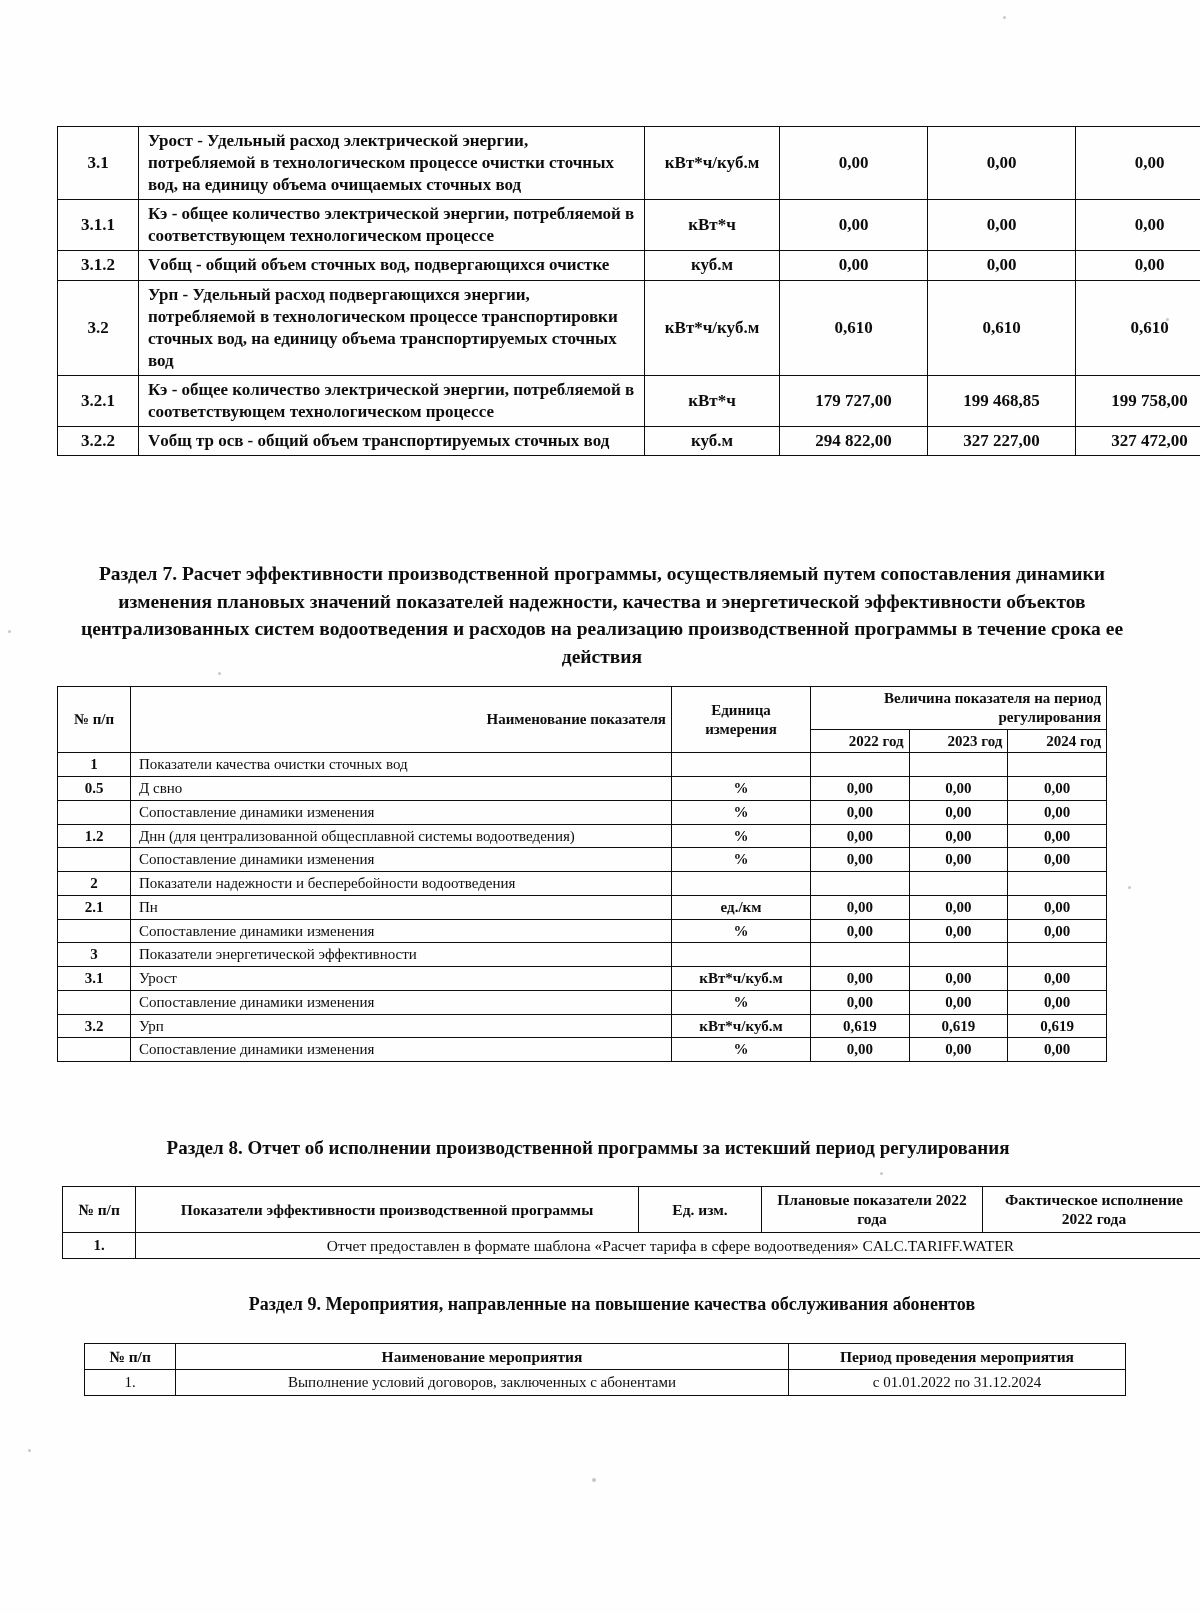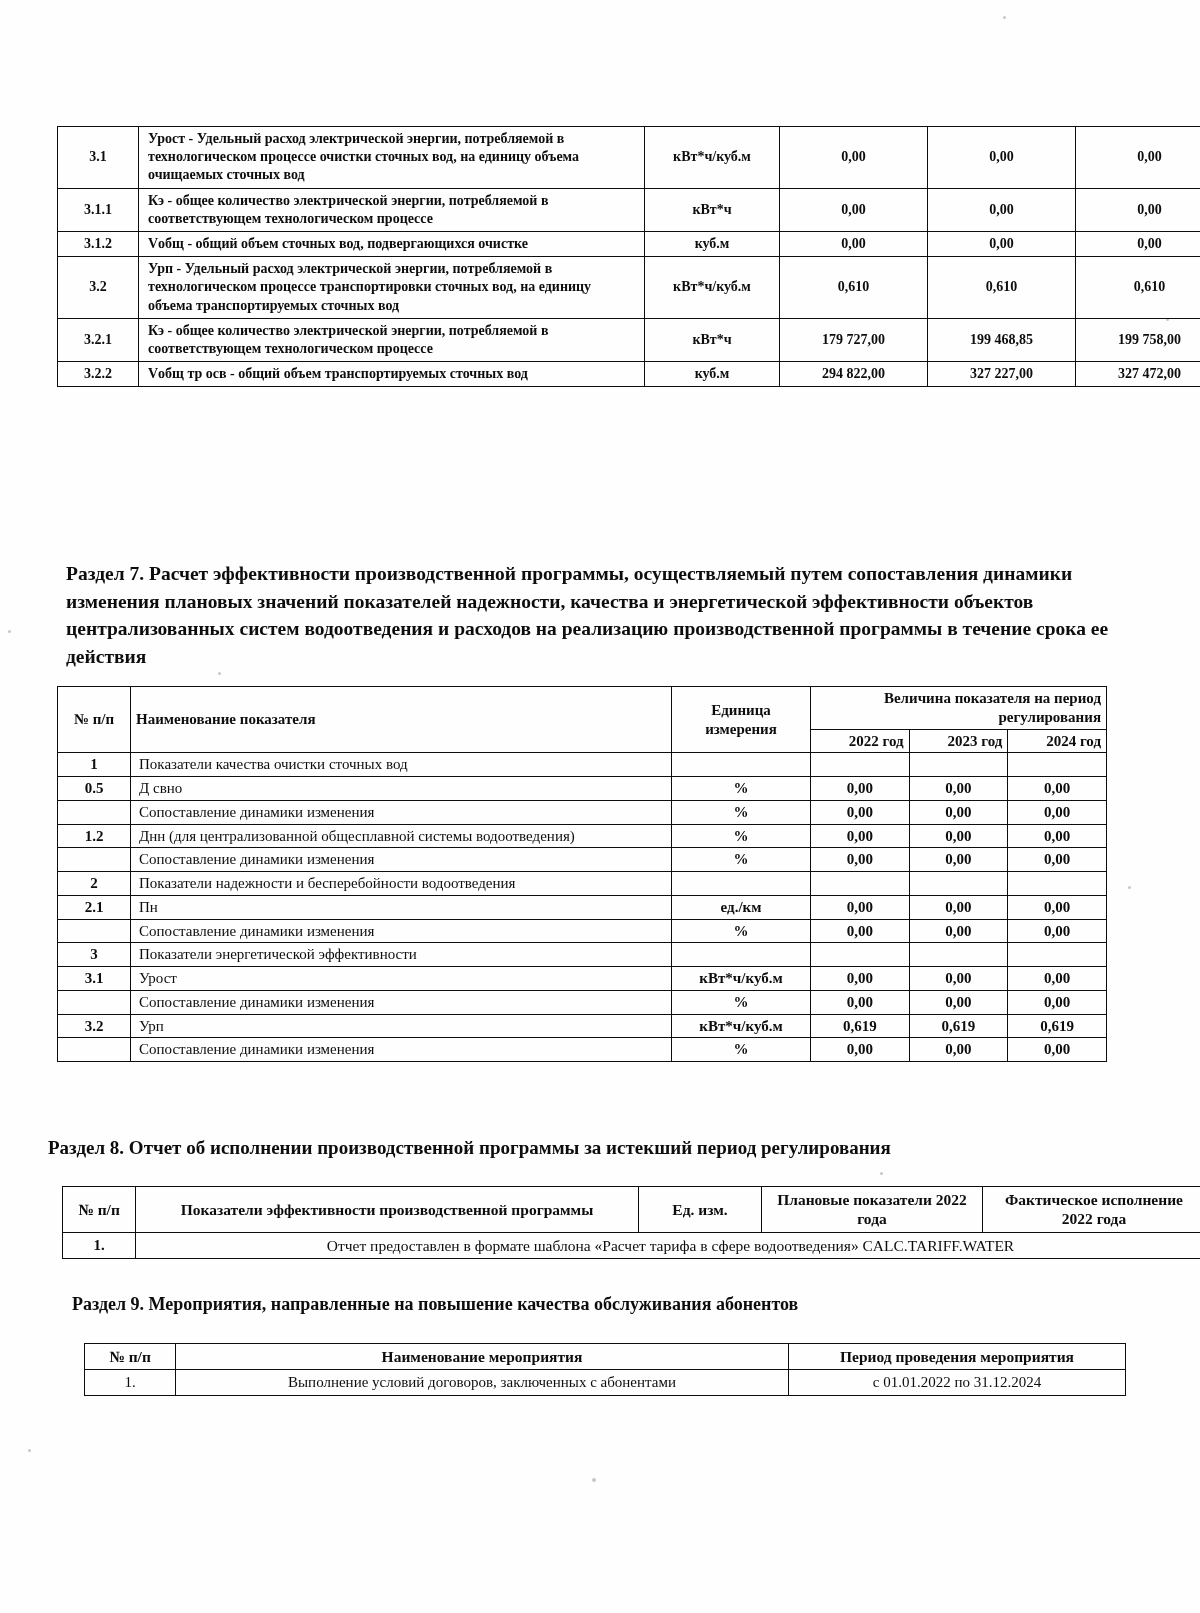--- a/index.html
+++ b/index.html
@@ -47,32 +47,33 @@
   }
 
   
   .tbl1 {
     position: absolute;
     left: 57px;
     top: 126px;
     width: 1086px;
   }
   .tbl1 td {
-    font-size: 14px;
+    font-size: 17px;
     line-height: 1.3;
   }
   .tbl1 .c-num   { width: 68px;  text-align: center; }
   .tbl1 .c-name  { width: 490px; text-align: left; padding-left: 9px; }
   .tbl1 .c-unit  { width: 122px; text-align: center; }
   .tbl1 .c-val   { width: 135px; text-align: center; }
 
   
   .sec-head {
     position: absolute;
     font-weight: bold;
+    text-align: center;
     color: #0d0d0d;
   }
   #sec7-head {
     left: 66px;
     top: 560px;
     width: 1072px;
     font-size: 19.5px;
     line-height: 1.42;
   }
   #sec8-head {
@@ -93,21 +94,21 @@
     position: absolute;
     left: 57px;
     top: 686px;
     width: 1050px;
   }
   .tbl2 td, .tbl2 th {
     font-size: 15px;
     padding: 2px 5px;
   }
   .tbl2 .h-num   { width: 62px;  text-align: center; }
-  .tbl2 .h-name  { width: 530px; text-align: left; margin-top: 39px; }
+  .tbl2 .h-name  { width: 530px; text-align: right; margin-top: 39px; }
   .tbl2 .h-unit  { width: 128px; text-align: center; }
   .tbl2 .h-group { text-align: right; }
   .tbl2 .h-year  { width: 110px; text-align: right; font-weight: bold; }
   .tbl2 td.r-num  { text-align: center; }
   .tbl2 td.r-name { text-align: left; padding-left: 8px; font-weight: normal; }
   .tbl2 td.r-unit { text-align: center; }
   .tbl2 td.r-val  { text-align: center; }
 
   
   .tbl3 {
@@ -180,21 +181,21 @@
       <tr>
         <td class="c-num">3.1.2</td>
         <td class="c-name">Vобщ - общий объем  сточных вод, подвергающихся очистке</td>
         <td class="c-unit">куб.м</td>
         <td class="c-val">0,00</td>
         <td class="c-val">0,00</td>
         <td class="c-val">0,00</td>
       </tr>
       <tr>
         <td class="c-num">3.2</td>
-        <td class="c-name">Урп - Удельный расход электрической энергии, потребляемой в технологическом процессе транспортировки сточных вод, на единицу объема транспортируемых сточных вод</td>
+        <td class="c-name">Урп - Удельный расход подвергающихся энергии, потребляемой в технологическом процессе транспортировки сточных вод, на единицу объема транспортируемых сточных вод</td>
         <td class="c-unit">кВт*ч/куб.м</td>
         <td class="c-val">0,610</td>
         <td class="c-val">0,610</td>
         <td class="c-val">0,610</td>
       </tr>
       <tr>
         <td class="c-num">3.2.1</td>
         <td class="c-name">Кэ - общее количество электрической энергии, потребляемой в соответствующем технологическом процессе</td>
         <td class="c-unit">кВт*ч</td>
         <td class="c-val">179 727,00</td>

